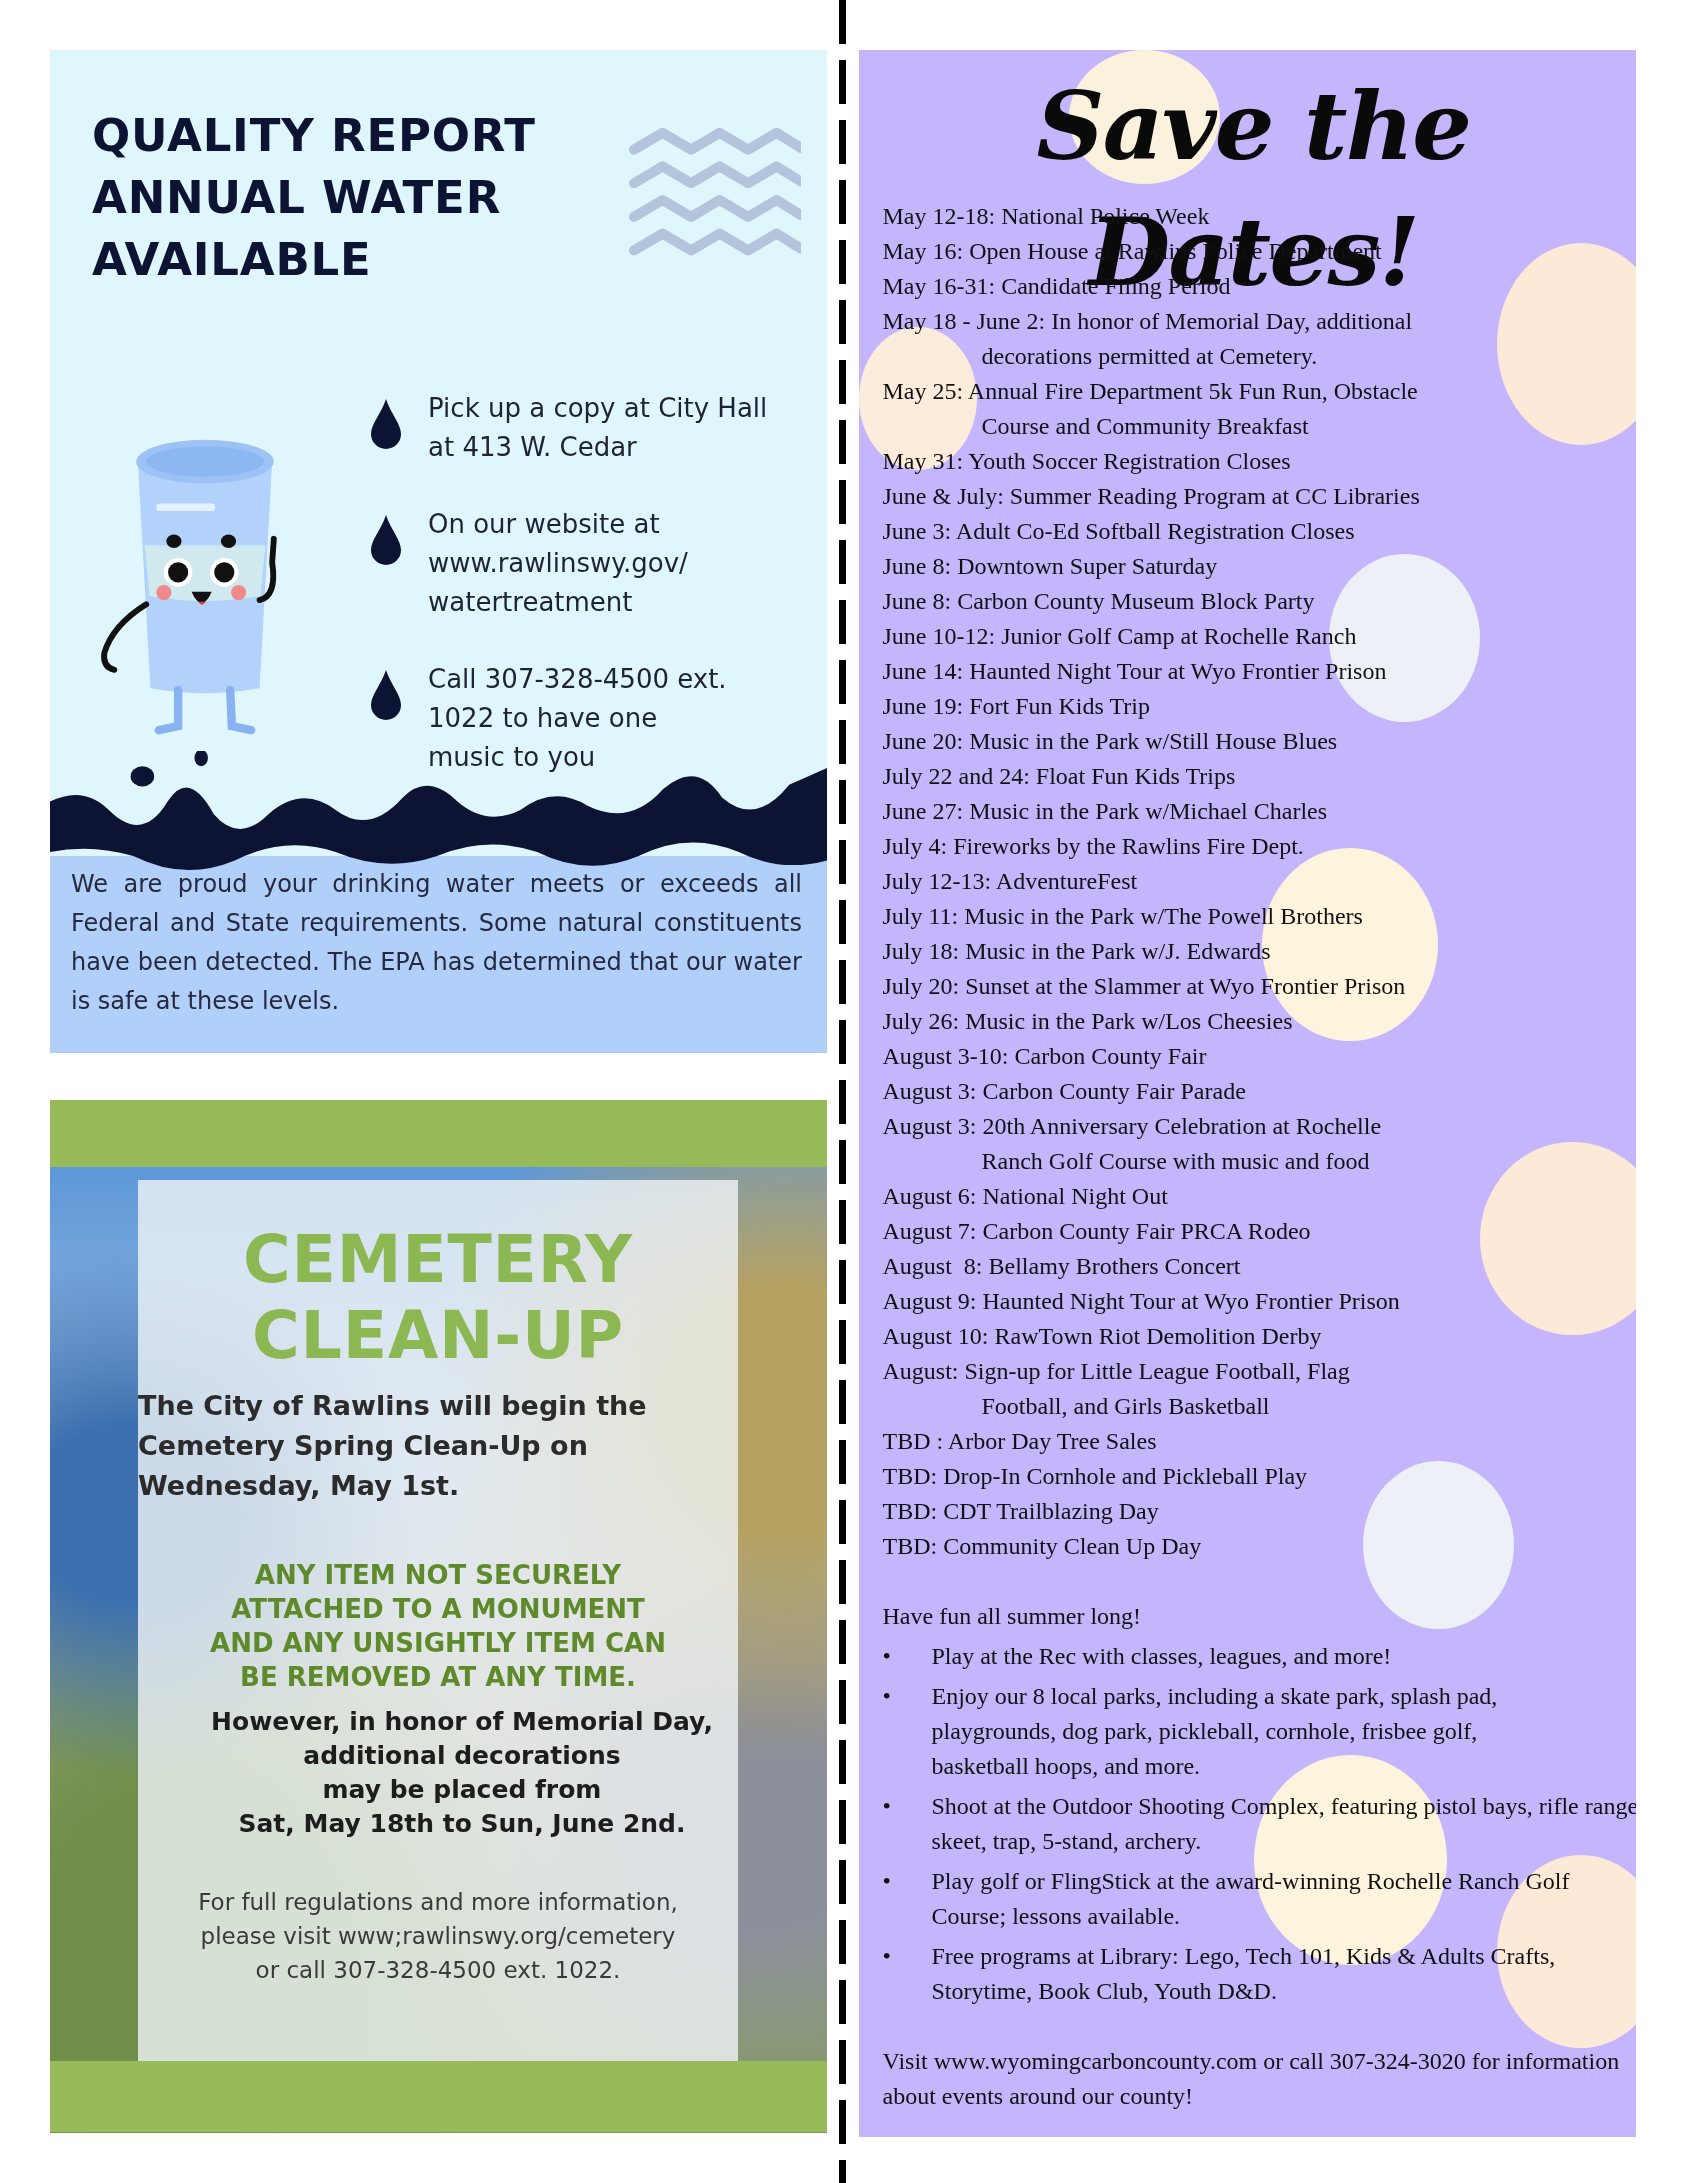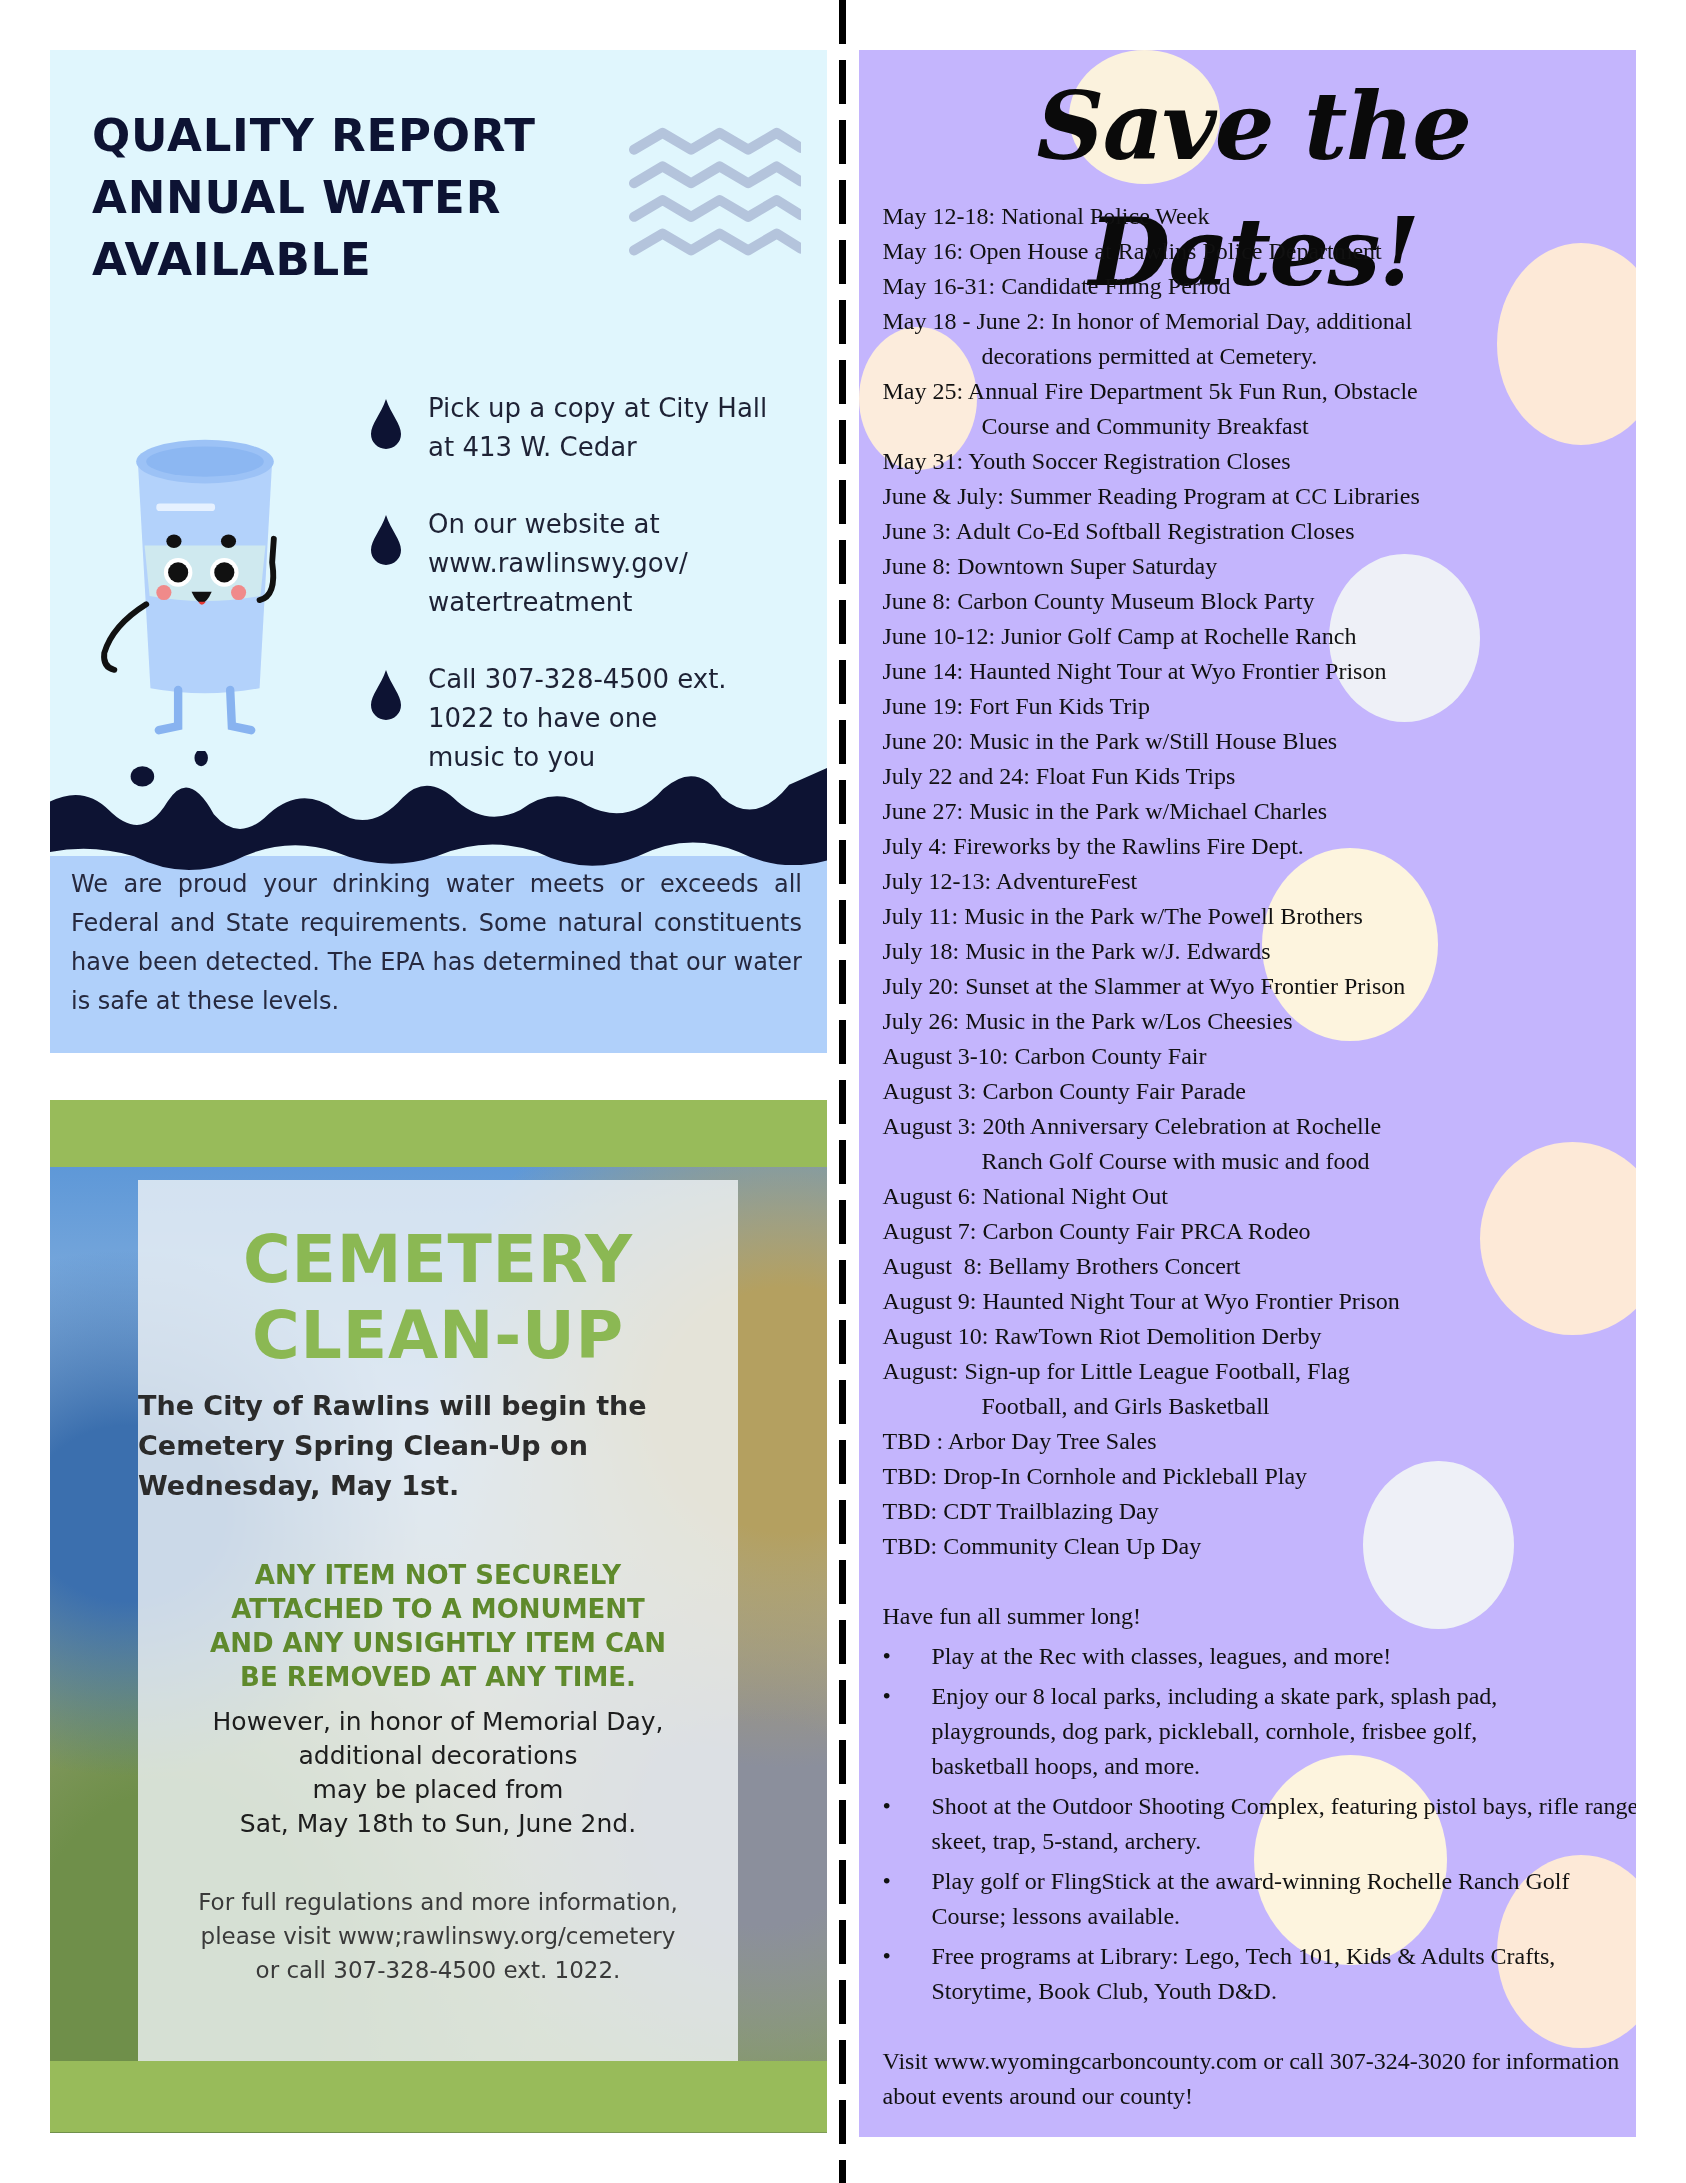--- a/index.html
+++ b/index.html
@@ -35,22 +35,22 @@
       linear-gradient(to bottom,#4f8fd6 0%, #9fbfe0 35%, #a9a98a 60%, #7d9a55 100%);}
   .cem-topbar{left:0;top:0;width:777px;height:67px;background:#98bb5a;}
   .cem-botbar{left:0;top:961px;width:777px;height:71px;background:#98bb5a;}
   .cem-overlay{left:88px;top:80px;width:600px;height:945px;background:rgba(240,244,246,0.80);}
   .cem-title{left:88px;top:122px;width:600px;text-align:center;font-weight:bold;color:#8bb853;
     font-size:65px;line-height:76px;letter-spacing:0.8px;}
   .cem-intro{left:88px;top:286px;width:708px;text-align:left;font-weight:bold;color:#2b2b2b;
     font-size:27px;line-height:40px;}
   .cem-warning{left:88px;top:458px;width:600px;text-align:center;font-weight:bold;color:#5f8a2c;
     font-size:26px;line-height:34px;}
-  .cem-memorial{left:88px;top:605px;width:600px;text-align:center;font-weight:normal;color:#1d1d1d;
-    font-size:25px;line-height:34px;}
+  .cem-memorial{left:88px;top:605px;width:600px;text-align:center;font-weight:bold;color:#1d1d1d;
+    font-size:25px;line-height:34px;padding-left:24px;}
   .cem-info{left:88px;top:785px;width:600px;text-align:center;color:#3a3a3a;
     font-size:23px;line-height:34px;}
 
   
   .right{left:859px;top:50px;width:777px;height:2087px;overflow:hidden;background:#c4b5fd;}
   .flower{position:absolute;border-radius:50%;}
   .save-title{left:50px;top:12.6px;width:689px;text-align:center;font-family:"DejaVu Serif",serif;
     font-weight:bold;font-style:italic;font-size:94px;line-height:126px;color:#0a0a0a;letter-spacing:-1.7px;}
   .events{left:23.5px;top:149px;width:747px;font-family:"Liberation Serif",serif;font-size:24px;line-height:35px;color:#111;}
   .event{white-space:nowrap;}

